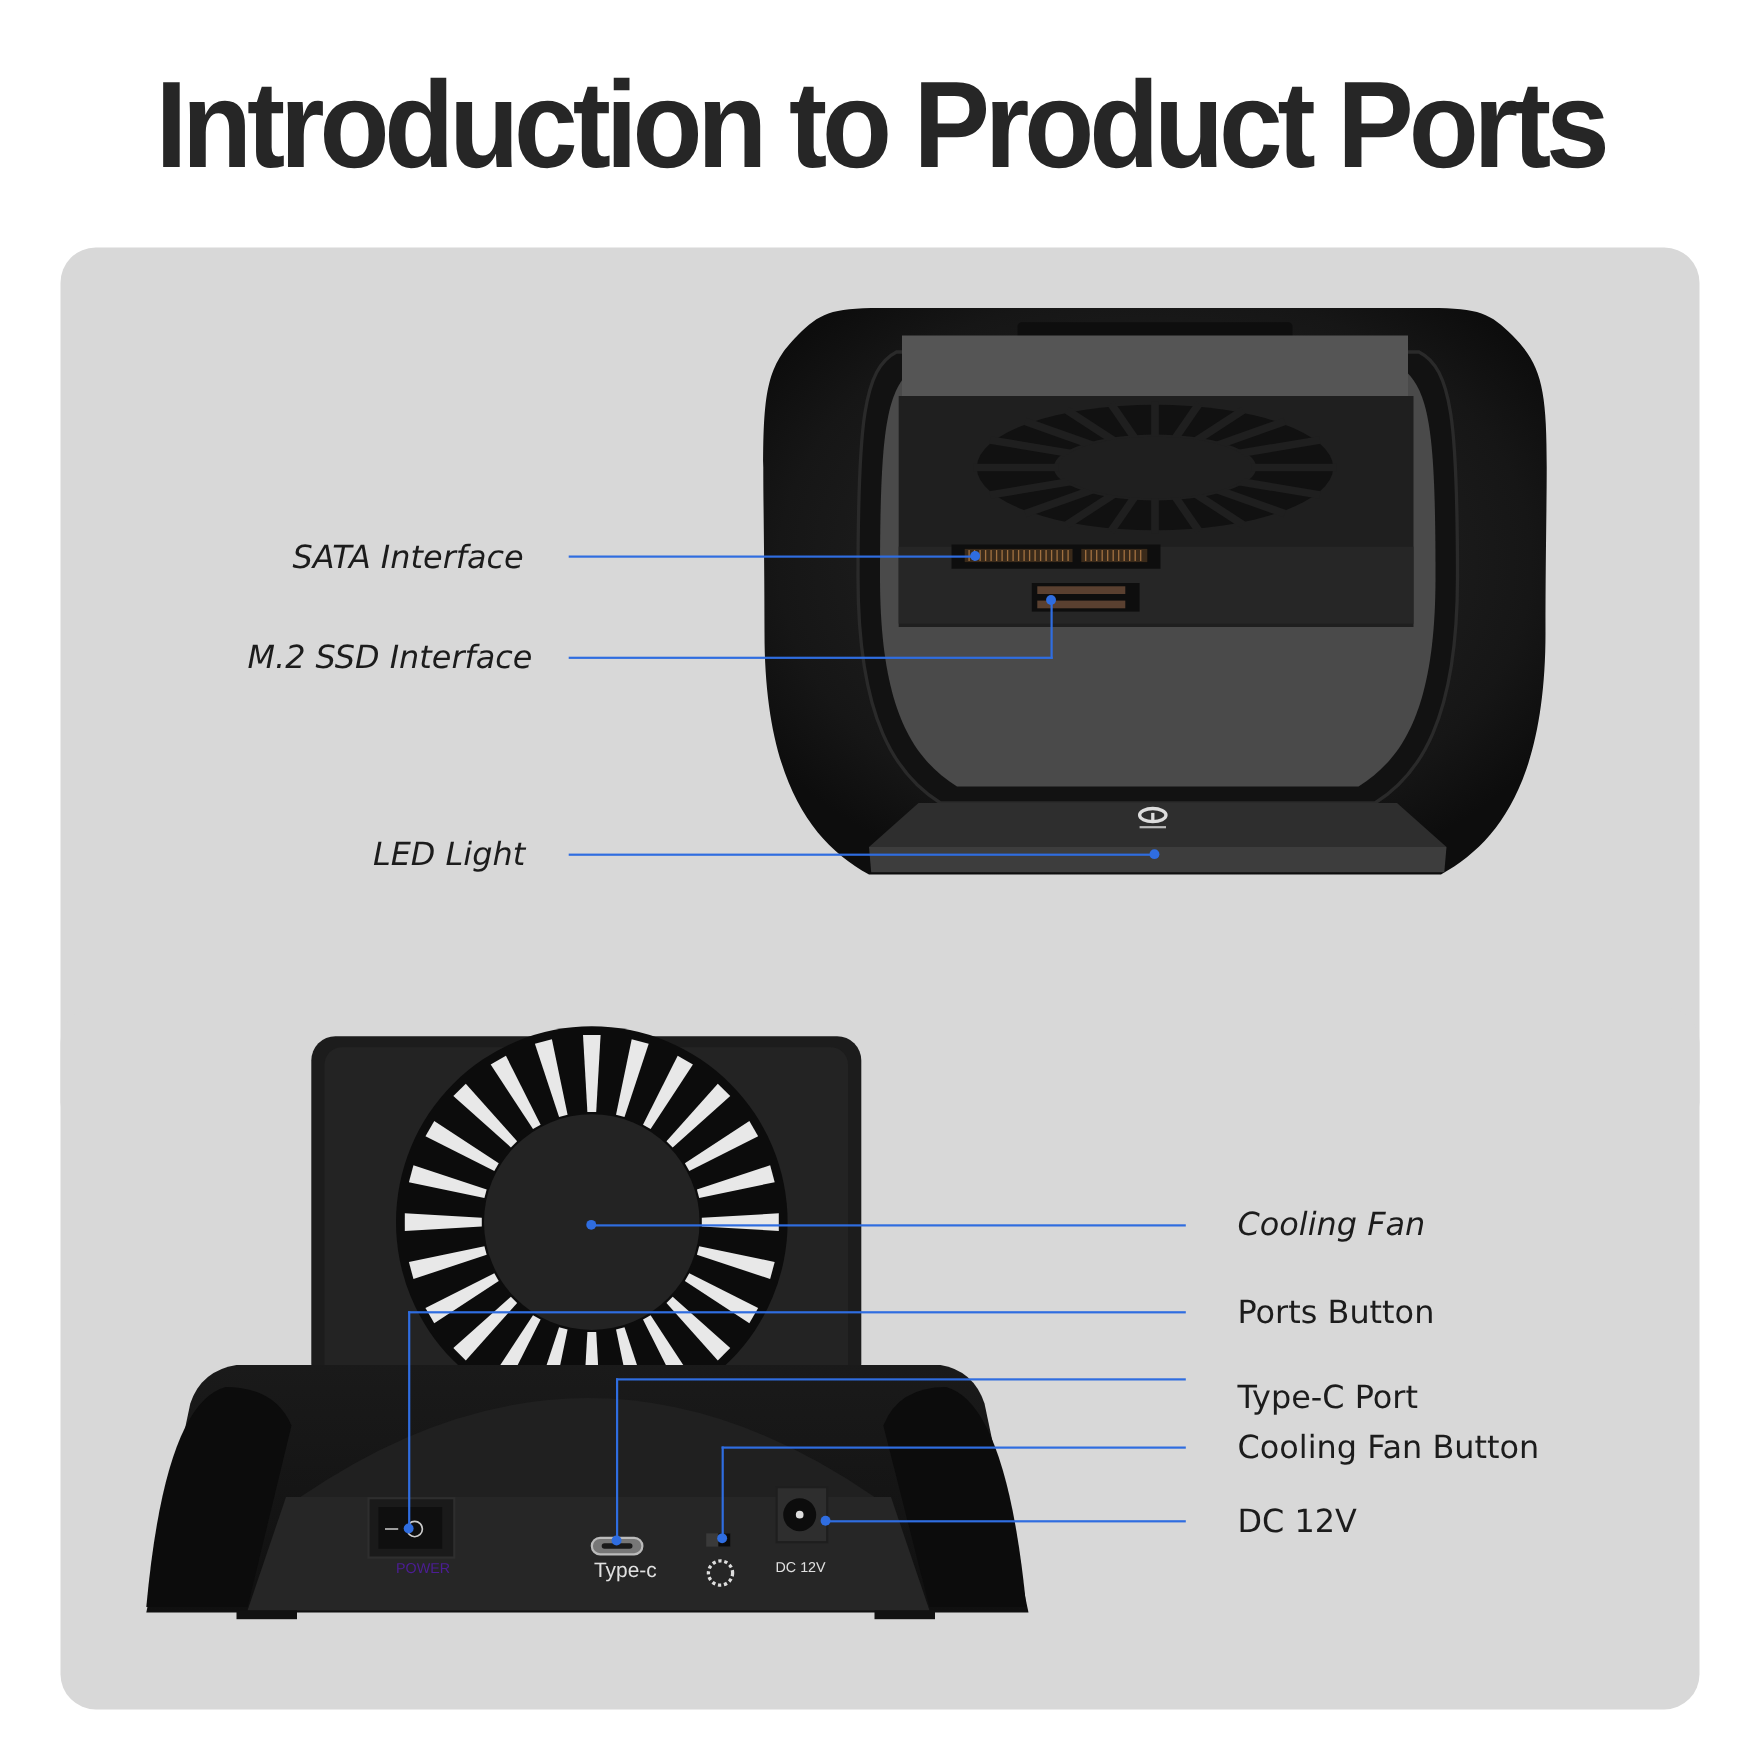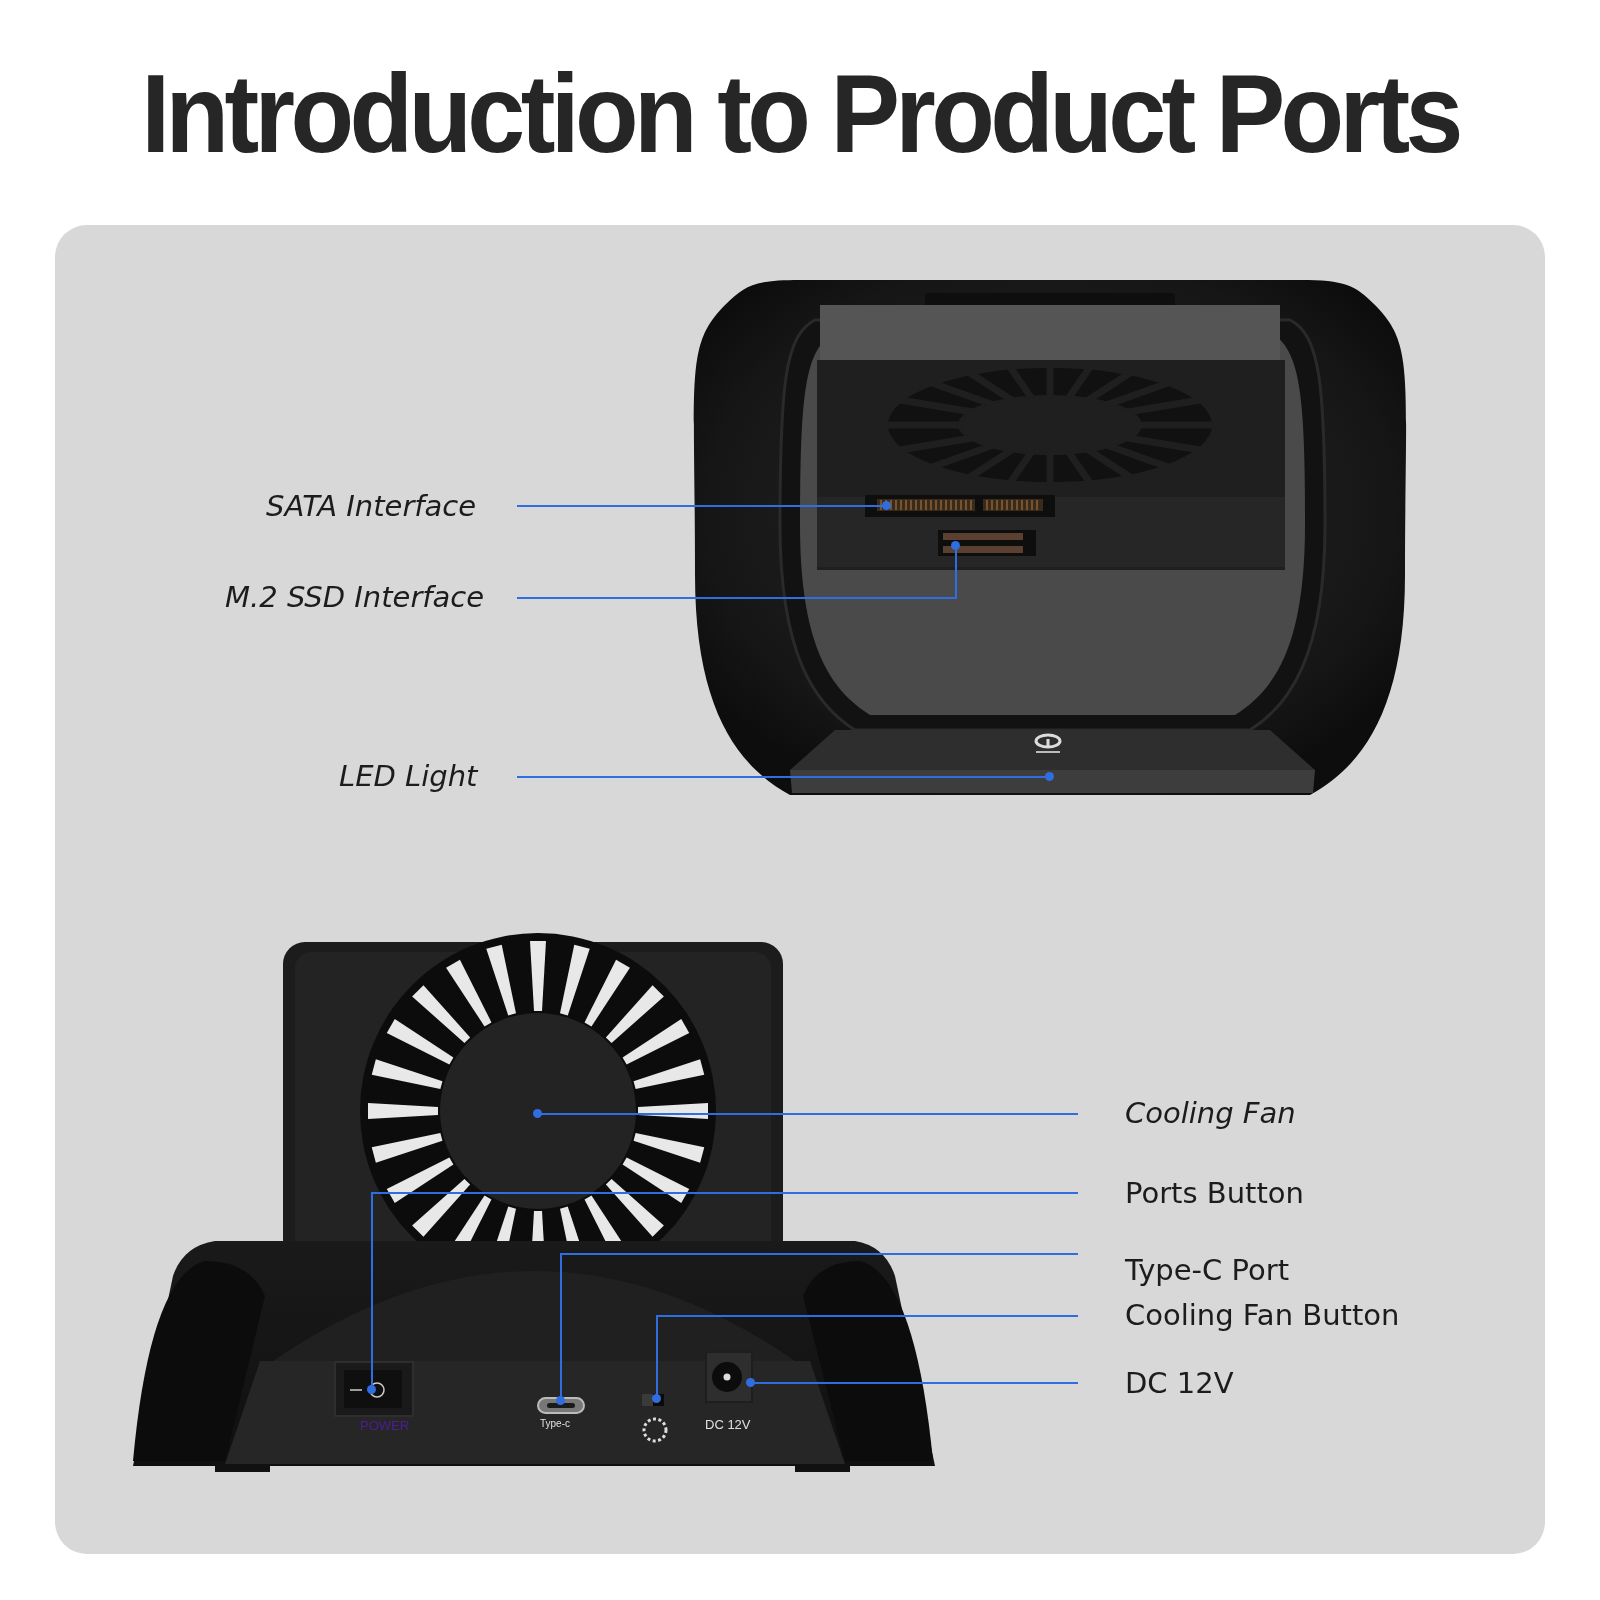--- a/index.html
+++ b/index.html
@@ -205,21 +205,21 @@
     </g>
 
     <g>
       <rect x="651" y="436" width="46" height="50" fill="#2e2e2e" stroke="#1e1e1e" stroke-width="2"></rect>
       <circle cx="672" cy="461" r="15" fill="#0c0c0c"></circle>
       <circle cx="672" cy="461" r="3.5" fill="#ddd"></circle>
     </g>
   </svg>
 
   <span class="label" style="left:293px; top:503px; font-size:13px; color:#4c1d95; font-family:'Liberation Sans',sans-serif;margin-left:12px;">POWER</span>
-  <span class="label" style="left:485px; top:503px; font-size:10px; color:#e0e0e0; font-family:'Liberation Sans',sans-serif;">Type-c</span>
+  <span class="label" style="left:485px; top:503px; font-size:19px; color:#e0e0e0; font-family:'Liberation Sans',sans-serif;">Type-c</span>
   <span class="label" style="left:650px; top:502px; font-size:13px; color:#e0e0e0; font-family:'Liberation Sans',sans-serif;">DC 12V</span>
 
   <span class="label" style="left:1070px; top:183px;font-style:italic;">Cooling Fan</span>
   <span class="label" style="left:1070px; top:263px;">Ports Button</span>
   <span class="label" style="left:1070px; top:324px;margin-top:16px;">Type-C Port</span>
   <span class="label" style="left:1070px; top:385px;">Cooling Fan Button</span>
   <span class="label" style="left:1070px; top:453px;">DC 12V</span>
 
   <div class="leader" style="left:483px; top:197px; width:540px; height:2px;"></div>
   <div class="dot" style="left:478px; top:193px;"></div>

